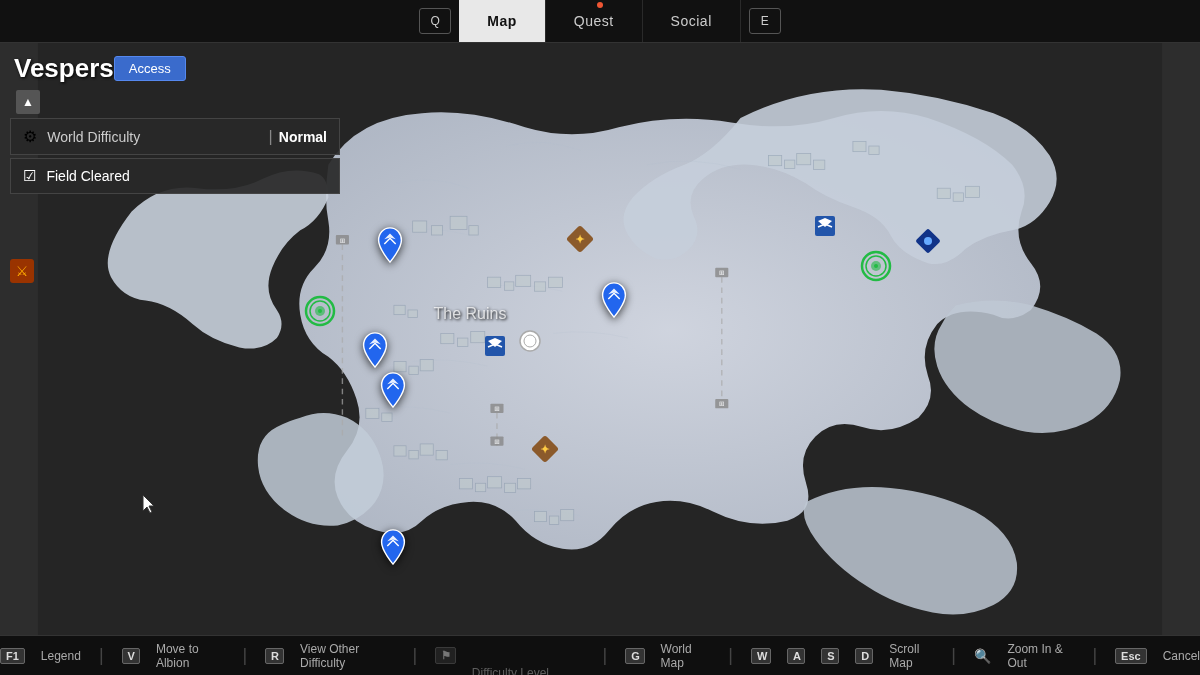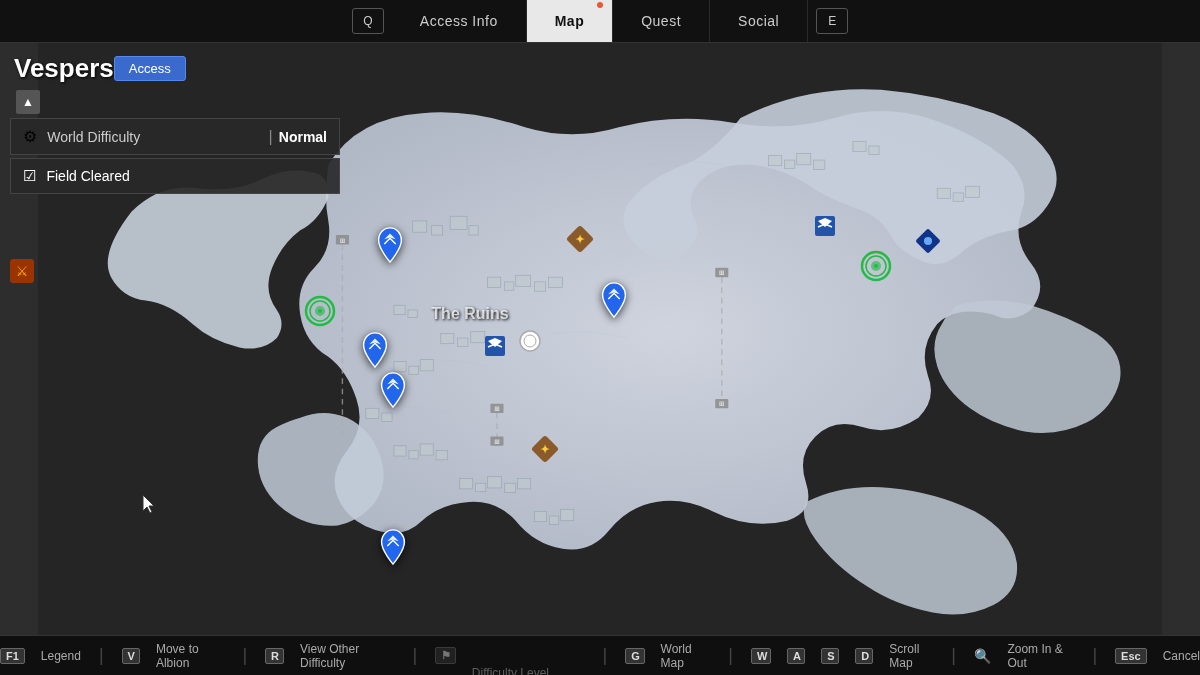--- a/index.html
+++ b/index.html
@@ -207,21 +207,21 @@
       position: absolute;
       z-index: 30;
       transform: translate(-50%, -50%);
     }
 
     
     .map-label {
       position: absolute;
       color: rgba(255,255,255,0.75);
       font-size: 16px;
-      font-weight: bold;
+      font-weight: normal;
       text-shadow: 1px 1px 3px #000;
       z-index: 30;
       pointer-events: none;
       text-align: center;
     }
 
     
     #bottom-bar {
       position: absolute;
       bottom: 0; left: 0; right: 0;
@@ -262,23 +262,20 @@
     }
   </style>
 </head>
 <body>
 
 <div id="top-nav">
   <div class="nav-dot"></div>
   <div class="nav-tabs">
     <div class="nav-key">
       <span>Q</span>
-    </div>
-    <div class="nav-tab">
-      <span>Access Info</span>
     </div>
     <div class="nav-tab active">
       <span>Map</span>
     </div>
     <div class="nav-tab">
       <span>Quest</span>
     </div>
     <div class="nav-tab">
       <span>Social</span>
     </div>

